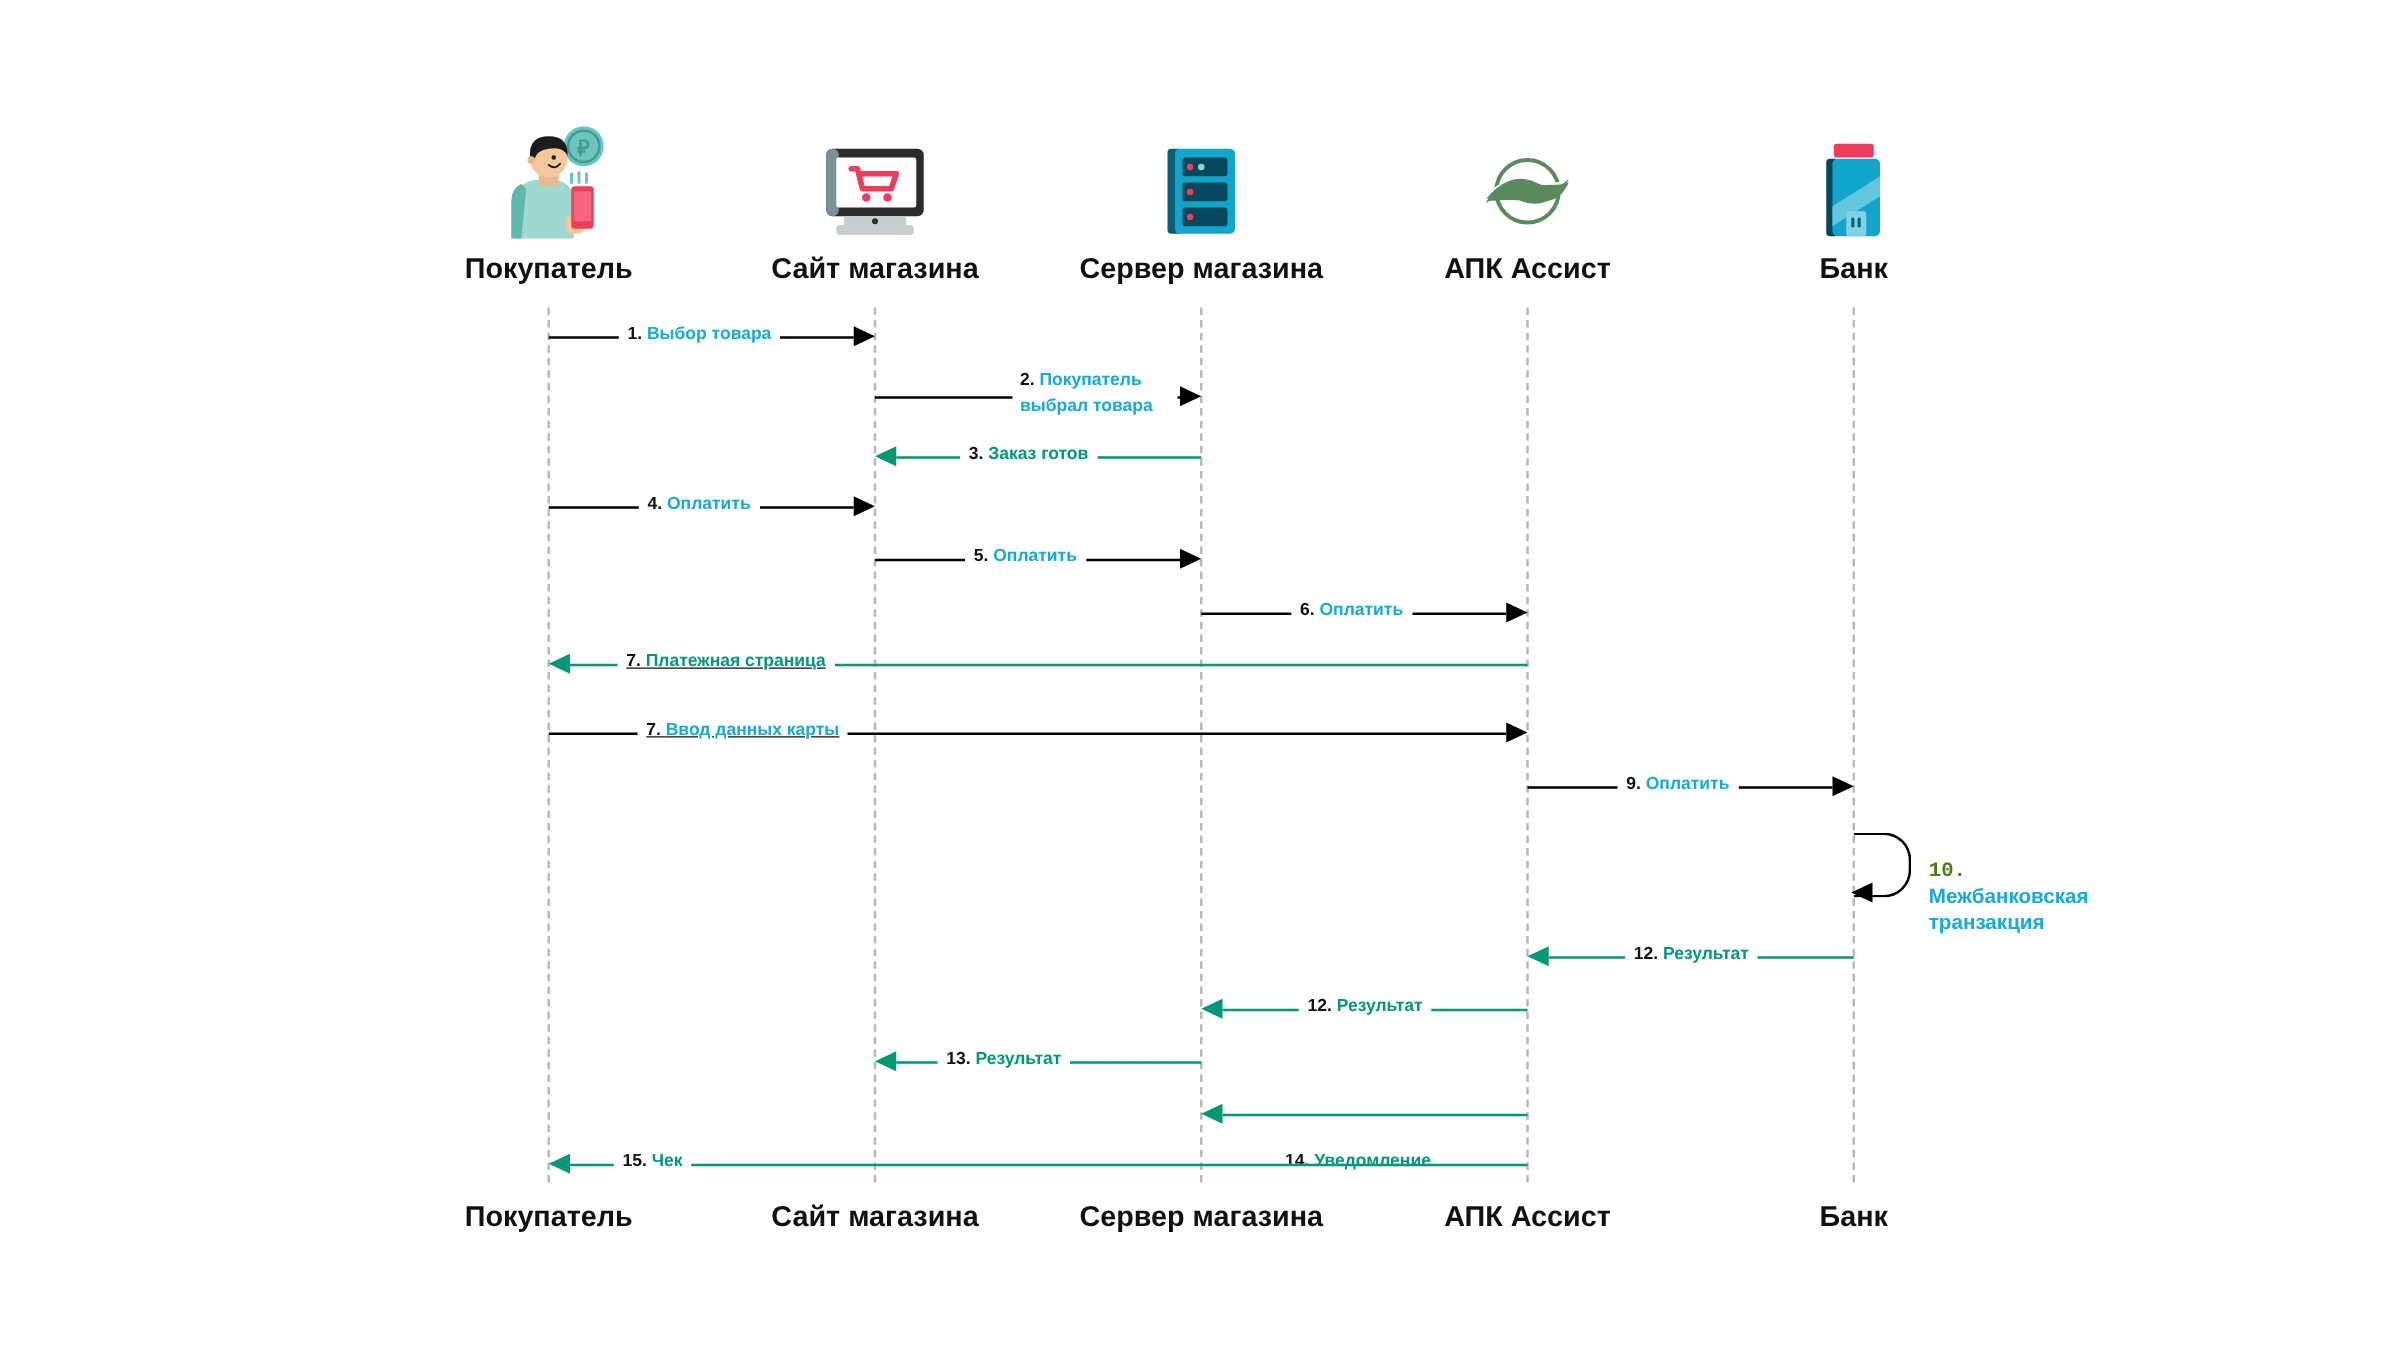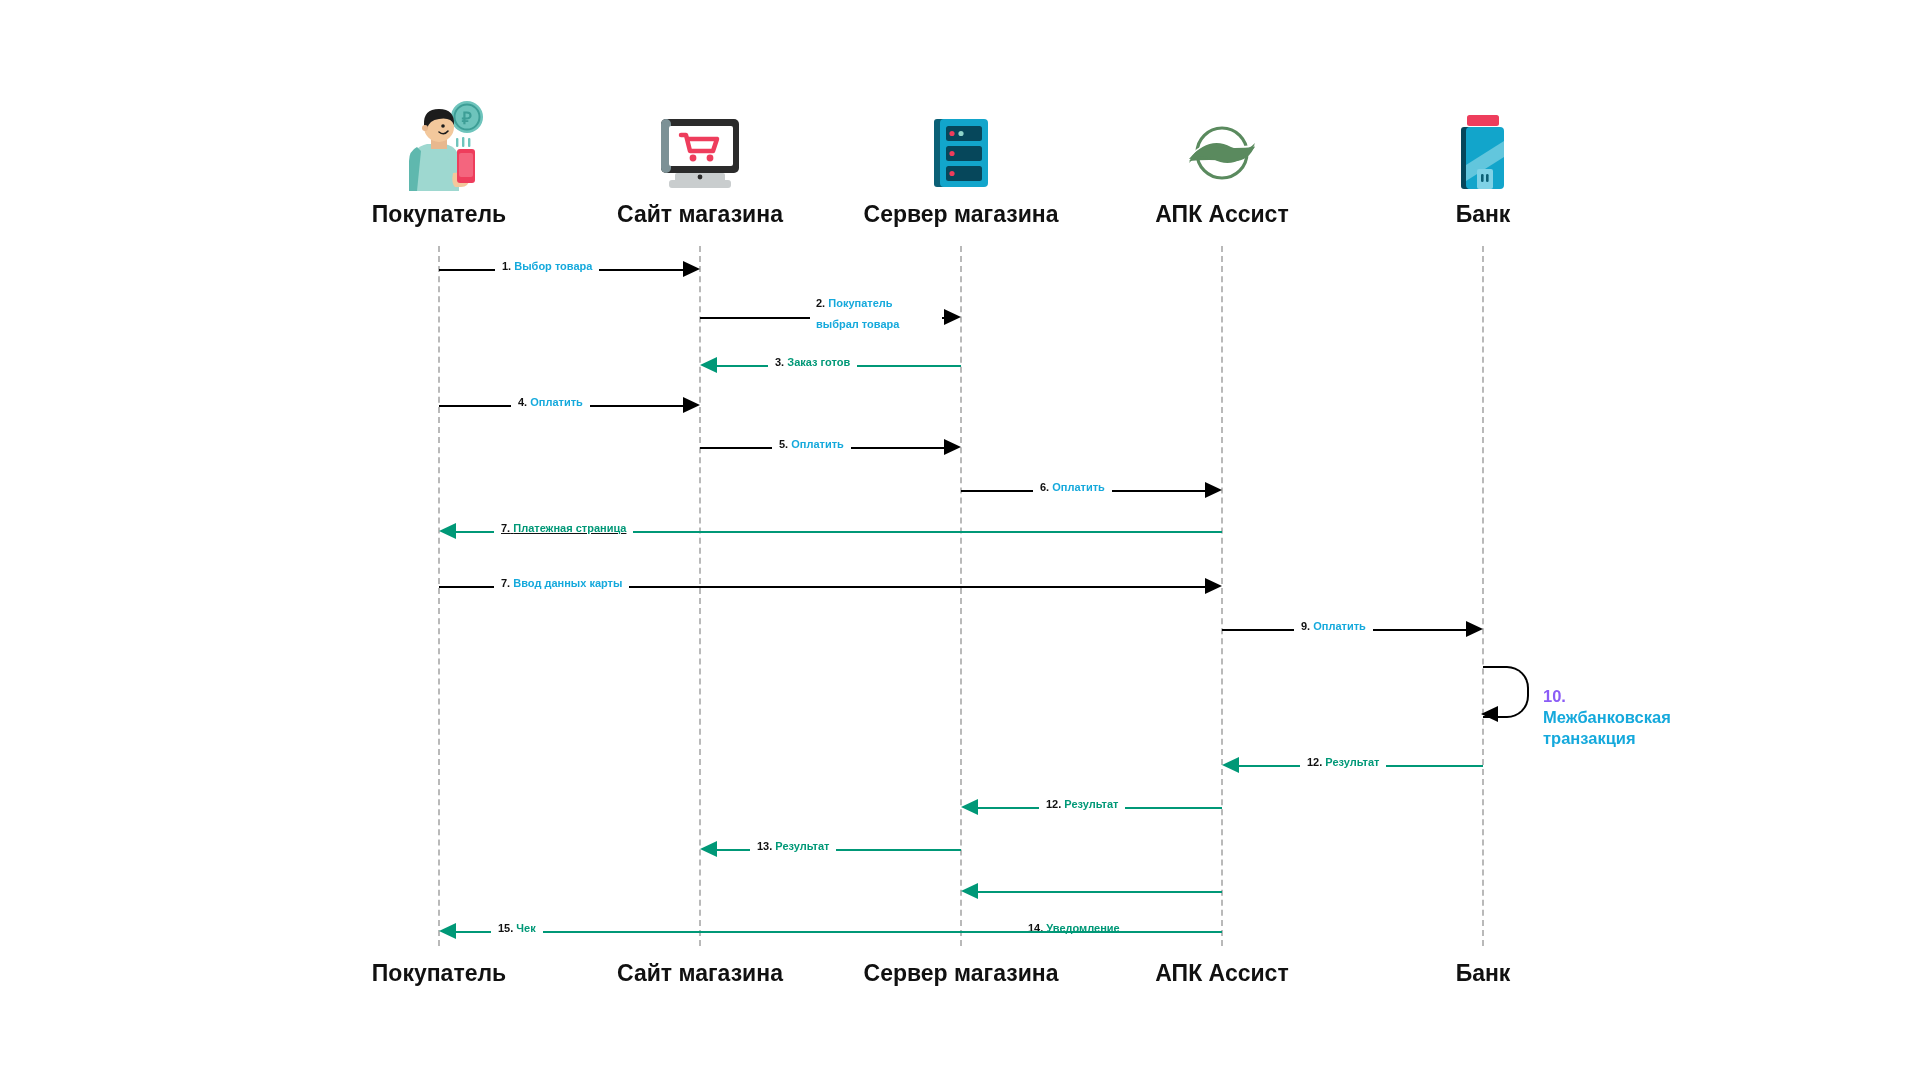--- a/index.html
+++ b/index.html
@@ -87,21 +87,21 @@
     border-bottom: 8px solid transparent;
     border-right: 17px solid #000000;
   }
   .msg.teal .arrowhead.left  { border-right-color: #009877; }
 
   .msg-label {
     position: absolute;
     top: -13px;
     background: #ffffff;
     padding: 0 7px;
-    font-size: 11px;
+    font-size: 14px;
     font-weight: bold;
     white-space: nowrap;
     line-height: 21px;
     color: #111111;
   }
   .msg-label .num { color: #111111; }
   .msg-label .txt { color: #15A9DC; }
   .msg.teal .msg-label .txt { color: #009877; }
 
   .msg-label.two-line {
@@ -139,21 +139,21 @@
   }
   .self-label {
     position: absolute;
     left: 60px;
     top: 20px;
     width: 140px;
     font-size: 16.5px;
     font-weight: bold;
     line-height: 21px;
   }
-  .self-label .num { color: #8b5cf6; }
+  .self-label .num { color: #4d7c0f; font-family: Liberation Mono, monospace; }
   .self-label .txt { color: #15A9DC; }
 
   
   .icon-svg { display: block; }
 </style>
 </head>
 <body>
 
 <div id="diagram">
 
@@ -333,21 +333,21 @@
     <div class="arrowhead left" style="left:0px;"></div>
     <div class="msg-label" style="left:55px;text-decoration:underline;">
       <span class="num">7.</span>
       <span class="txt">Платежная страница</span>
     </div>
   </div>
 
   <div class="msg" style="left:439px; top:586px; width:783px;">
     <div class="msg-line" style="width:766px;"></div>
     <div class="arrowhead right" style="left:766px;"></div>
-    <div class="msg-label" style="left:55px;">
+    <div class="msg-label" style="left:71px;text-decoration:underline;">
       <span class="num">7.</span>
       <span class="txt">Ввод данных карты</span>
     </div>
   </div>
 
   <div class="msg" style="left:1222px; top:629px; width:261px;">
     <div class="msg-line" style="width:244px;"></div>
     <div class="arrowhead right" style="left:244px;"></div>
     <div class="msg-label" style="left:72px;">
       <span class="num">9.</span>

